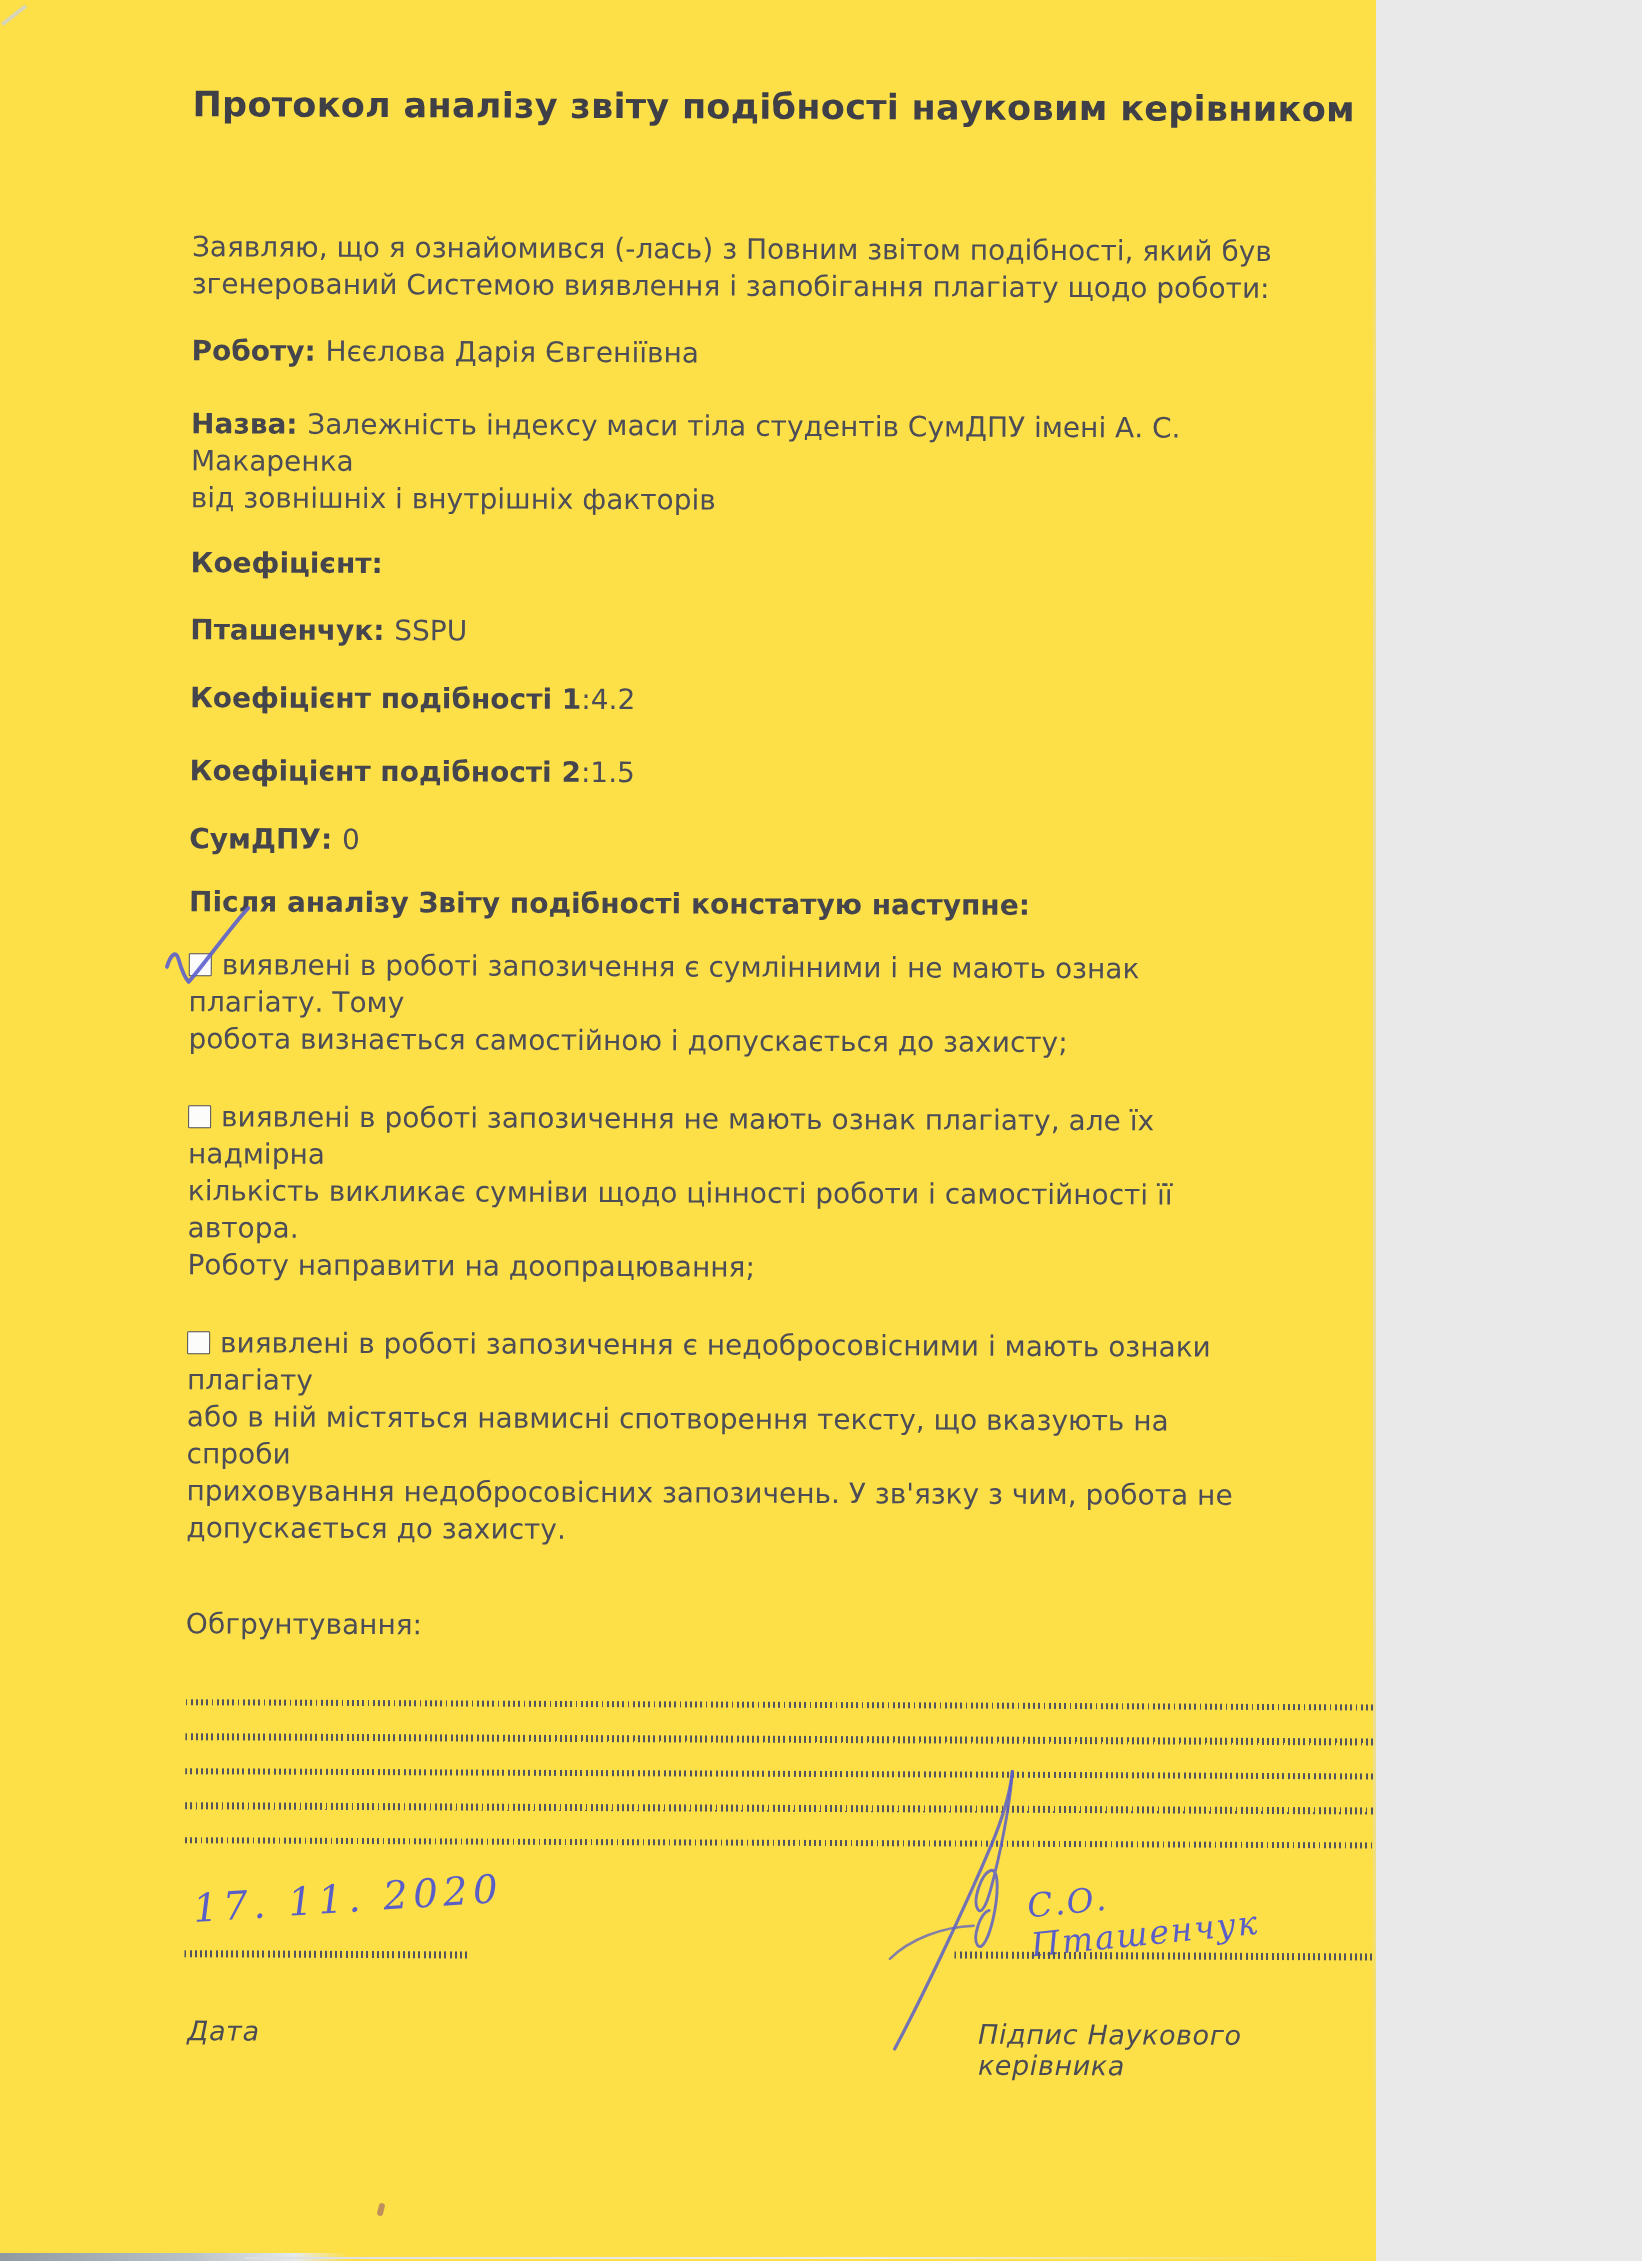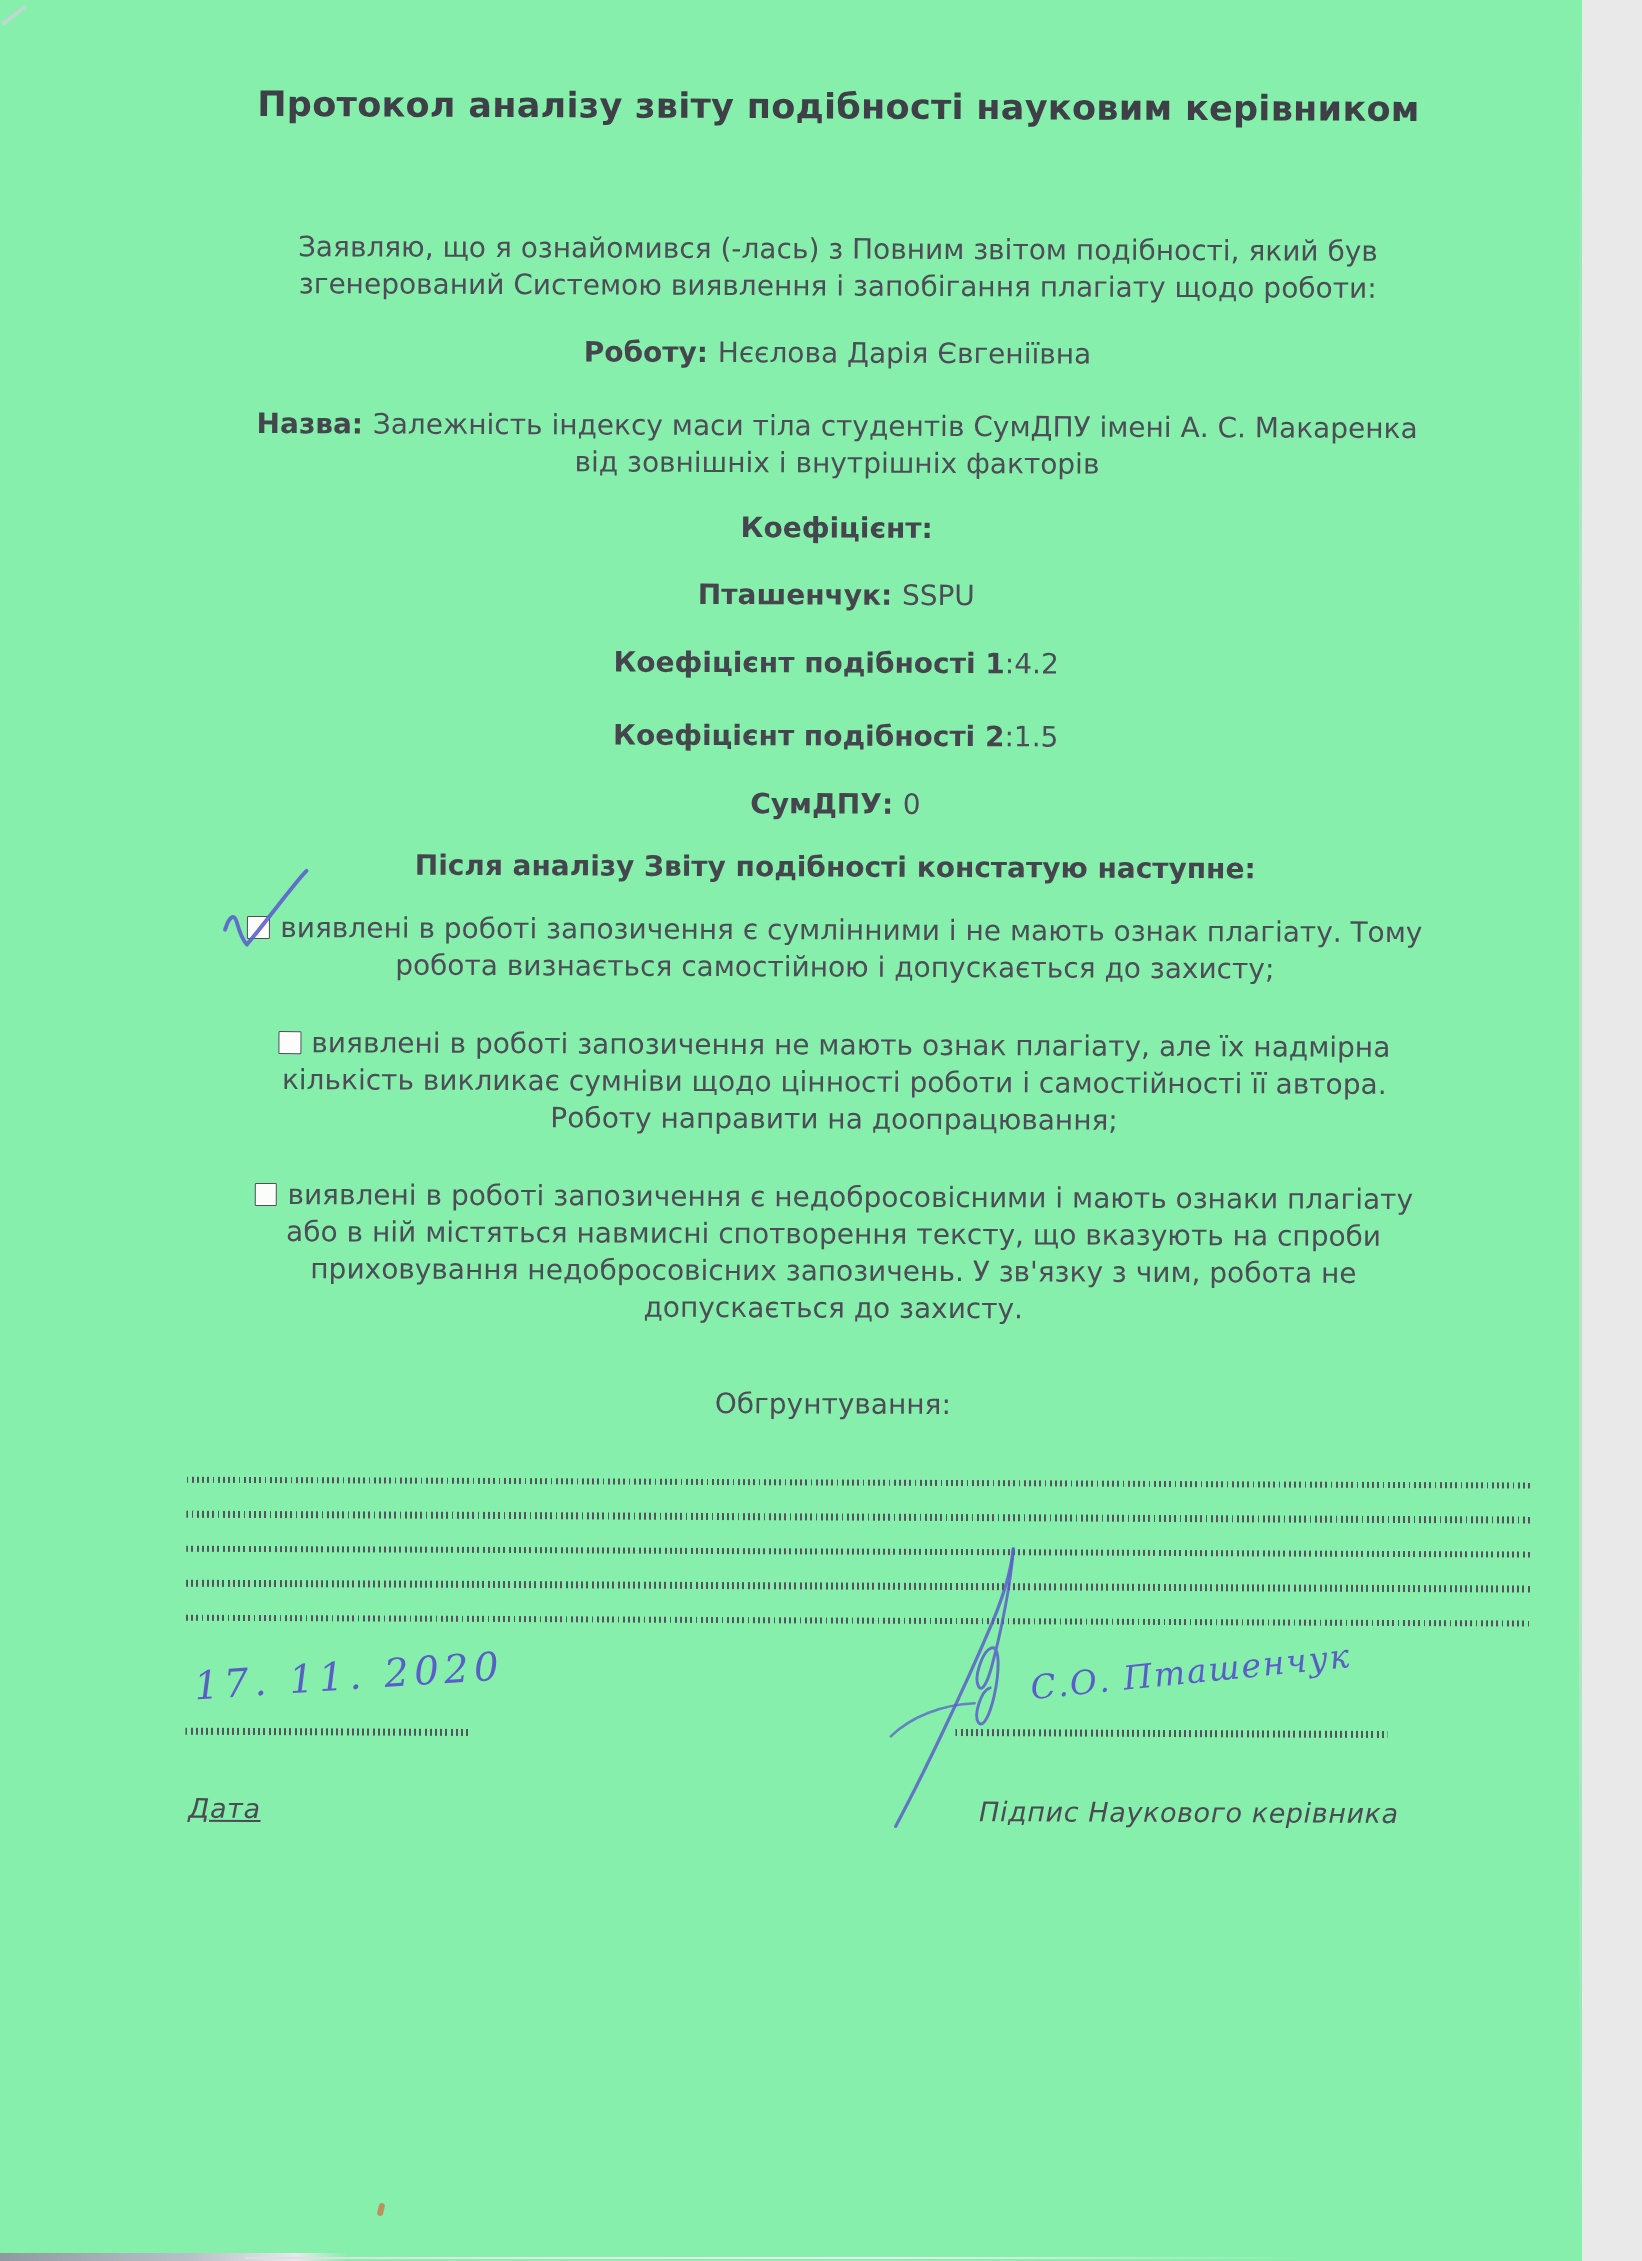--- a/index.html
+++ b/index.html
@@ -1,23 +1,22 @@
 <!DOCTYPE html>
 <html style="font-size:10.3px"><head>
 <meta charset="utf-8">
 <style>
   html,body{margin:0;padding:0;background:#e9e9e9;}
   .page{
     position:relative;
-    width:1582px;height:2261px;
-    background:#86efac;
+    width:1376px;height:2261px;
+    background:#fde047;
     overflow:hidden;
     font-family:"DejaVu Sans",sans-serif;
     color:#4d4d57;
-    text-align:center;
   }
   .skew{
     position:absolute;left:0;top:0;right:0;bottom:0;
     padding:0 97px 0 193px;
     transform:rotate(0.25deg);
     transform-origin:60% 0;
   }
   .doc-title{
     margin:86px 0 0 0;
     font-size:35px;line-height:43px;font-weight:bold;
@@ -77,21 +76,21 @@
     position:absolute;left:844px;top:17px;
     font-size:33px;letter-spacing:1.9px;
     transform:rotate(-6deg);
   }
   .sig-flourish{position:absolute;left:699px;top:-110px;}
   .under-label{
     position:absolute;top:162px;
     font-size:27px;font-style:italic;color:#4b4b54;
     letter-spacing:0.6px;
   }
-  .date-label{left:3.2px;text-decoration:underline;}
+  .date-label{left:3.2px;}
   .sig-label{left:794px;}
   
   .artifact{position:absolute;pointer-events:none;}
   .corner-mark{
     left:-9px;top:-10.3px;width:30px;height:26px;
     border-bottom:4.5px solid #cdd2d6;
     transform:rotate(-38deg);opacity:.8;
   }
   .bottom-bar{
     left:0;bottom:0;width:348px;height:8.4px;

